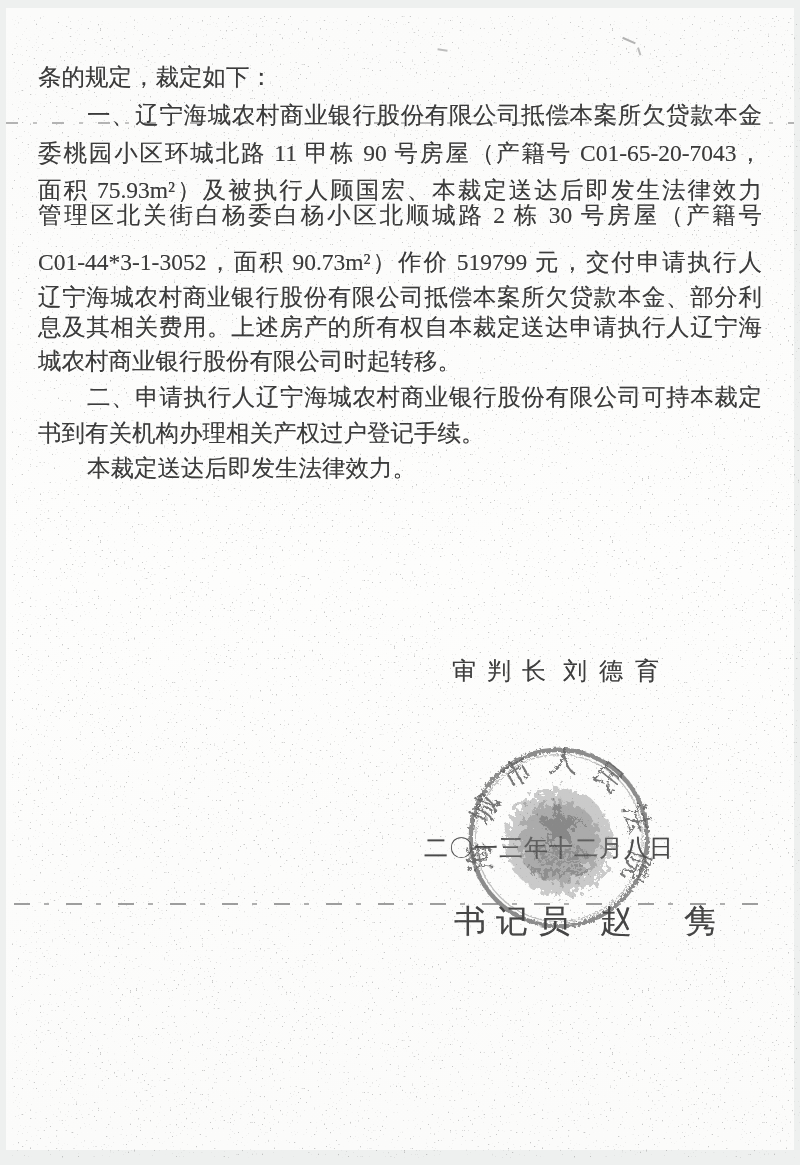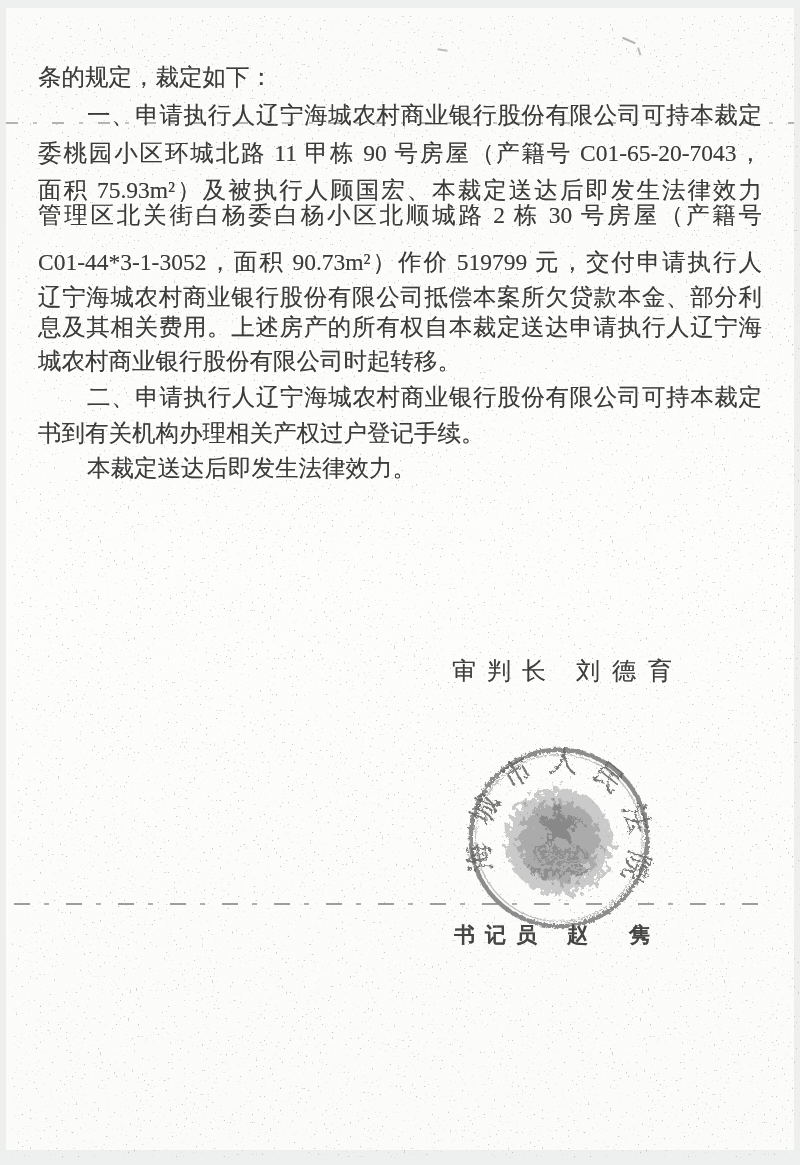--- a/index.html
+++ b/index.html
@@ -20,26 +20,26 @@
   .artifact{position:absolute;height:2px;pointer-events:none;}
   .artifact.a1{left:0;top:114px;width:788px;opacity:.65;
     background:repeating-linear-gradient(90deg,#8d8d8d 0 12px,transparent 12px 27px,#a5a5a5 27px 31px,transparent 31px 46px);}
   .artifact.a2{left:8px;top:895px;width:748px;opacity:.75;z-index:6;
     background:repeating-linear-gradient(90deg,#7e7e7e 0 16px,transparent 16px 30px,#969696 30px 35px,transparent 35px 52px);}
   
   .sig-row{position:absolute;left:446px;color:#3d3d3d;font-size:24px;white-space:nowrap;
     text-shadow:0 0 .6px #55555588;}
   .s1{top:647px}.s2{top:685px}.s3{top:722px}
   .sig-row .role{letter-spacing:11px;}
-  .sig-row .name{letter-spacing:12px;margin-left:19px;}
+  .sig-row .name{letter-spacing:12px;margin-left:6px;}
   
   .date-line{position:absolute;left:418px;top:824px;font-size:24px;color:#4a4a4a;
     letter-spacing:1px;white-space:nowrap;z-index:2;text-shadow:0 0 .7px #66666688;}
-  .clerk-row{position:absolute;left:448px;top:913px;font-size:21px;color:#454545;
-    white-space:nowrap;z-index:5;text-shadow:0 0 .6px #55555588;font-weight:bold;}
+  .clerk-row{position:absolute;left:448px;top:892px;font-size:32px;color:#454545;
+    white-space:nowrap;z-index:5;text-shadow:0 0 .6px #55555588;}
   .clerk-row .role{letter-spacing:10px;}
   .clerk-row .name{letter-spacing:10px;margin-left:20px;}
   
   .seal{position:absolute;left:455px;top:733px;width:196px;height:194px;z-index:3;opacity:.88;}
   
   .mark{position:absolute;pointer-events:none;opacity:.55;}
   .m1{left:618px;top:22px;width:14px;height:10px;border-bottom:2px solid #777;transform:rotate(24deg);}
   .m2{left:632px;top:38px;width:9px;height:8px;border-left:2px solid #888;transform:rotate(-18deg);}
   .m3{left:432px;top:34px;width:10px;height:7px;border-bottom:2px solid #8a8a8a;transform:rotate(8deg);}
   
@@ -53,37 +53,38 @@
   <div class="page">
 
     <div class="artifact a1"></div>
     <div class="artifact a2"></div>
     <div class="mark m1"></div>
     <div class="mark m2"></div>
     <div class="mark m3"></div>
 
     <main class="body-text">
       <div class="line t1">条的规定，裁定如下：</div>
-      <div class="line t2 jf ind">一、申请执行人辽宁海城农村商业银行股份有限公司可持本裁定</div>
+      <div class="line t2 jf ind">一、辽宁海城农村商业银行股份有限公司抵偿本案所欠贷款本金</div>
       <div class="line t3 jf">委桃园小区环城北路 11 甲栋 90 号房屋（产籍号 C01-65-20-7043，</div>
       <div class="line t4 jf">面积 75.93m²）及被执行人顾国宏、本裁定送达后即发生法律效力</div>
       <div class="line t5 jf">管理区北关街白杨委白杨小区北顺城路 2 栋 30 号房屋（产籍号</div>
       <div class="line t6 jf">C01-44*3-1-3052，面积 90.73m²）作价 519799 元，交付申请执行人</div>
       <div class="line t7 jf">辽宁海城农村商业银行股份有限公司抵偿本案所欠贷款本金、部分利</div>
       <div class="line t8 jf">息及其相关费用。上述房产的所有权自本裁定送达申请执行人辽宁海</div>
       <div class="line t9">城农村商业银行股份有限公司时起转移。</div>
       <div class="line t10 jf ind">二、申请执行人辽宁海城农村商业银行股份有限公司可持本裁定</div>
       <div class="line t11">书到有关机构办理相关产权过户登记手续。</div>
       <div class="line t12 ind">本裁定送达后即发生法律效力。</div>
     </main>
 
     <div class="sig-row s1">
       <span class="role">审判长</span><span class="name">刘德育</span>
     </div>
 
+    <div class="date-line">二〇一三年十二月八日</div>
 
     <div class="clerk-row">
       <span class="role">书记员</span><span class="name">赵　隽</span>
     </div>
 
     <svg class="seal" viewBox="0 0 200 200">
       <defs>
         <filter id="rough" x="-20%" y="-20%" width="140%" height="140%">
           <feTurbulence type="fractalNoise" baseFrequency="0.35" numOctaves="2" seed="3" result="t"></feTurbulence>
           <feDisplacementMap in="SourceGraphic" in2="t" scale="5"></feDisplacementMap>

